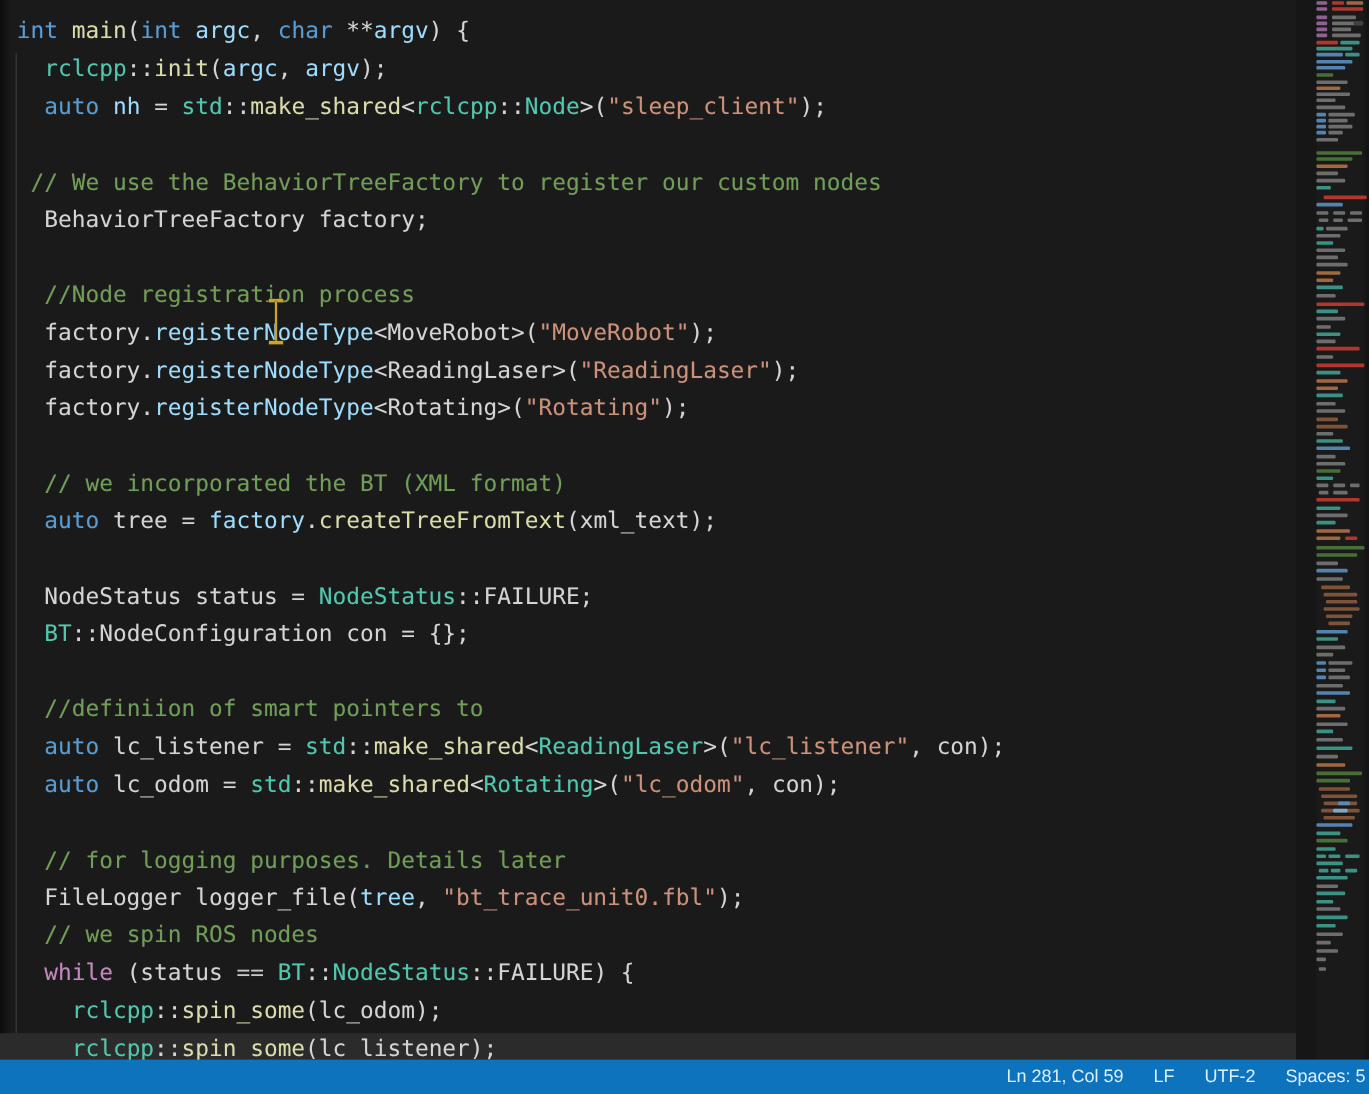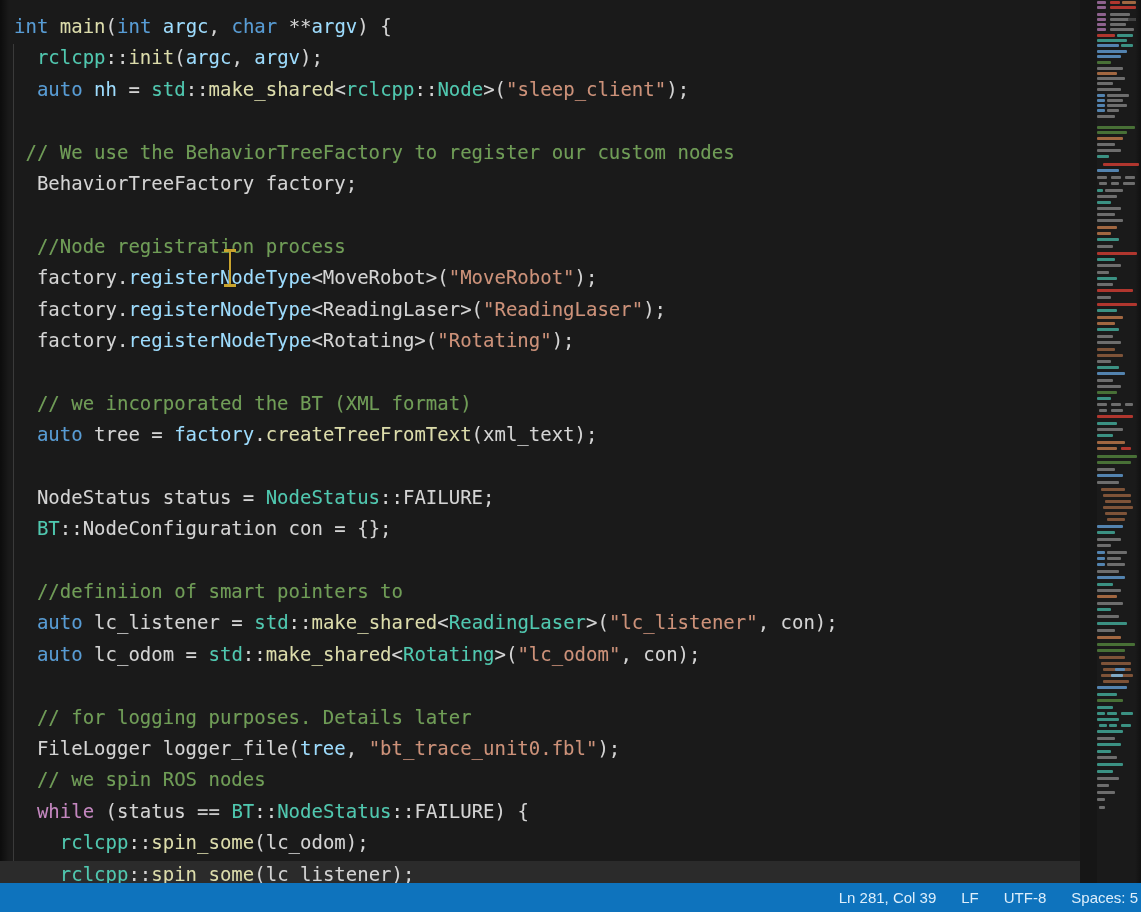--- a/index.html
+++ b/index.html
@@ -234,19 +234,19 @@
       <div class="seg" style="top: 763px; left: 0px; width: 26px; background: rgb(63, 158, 143);"></div>
       <div class="seg" style="top: 770px; left: 0px; width: 16px; background: rgb(63, 158, 143);"></div>
       <div class="seg" style="top: 777px; left: 0px; width: 22px; background: rgb(119, 119, 119);"></div>
       <div class="seg" style="top: 784px; left: 0px; width: 12px; background: rgb(119, 119, 119);"></div>
       <div class="seg" style="top: 791px; left: 0px; width: 18px; background: rgb(119, 119, 119);"></div>
       <div class="seg" style="top: 798px; left: 0px; width: 8px; background: rgb(119, 119, 119);"></div>
       <div class="seg" style="top: 806px; left: 2px; width: 6px; background: rgb(119, 119, 119);"></div>
     </div>
 
   <div class="status-bar">
-    <span class="status-item">Ln 281, Col 39</span>
+    <span class="status-item">Ln 281, Col 59</span>
     <span class="status-item">LF</span>
-    <span class="status-item">UTF-8</span>
+    <span class="status-item">UTF-2</span>
     <span class="status-item">Spaces: 5</span>
   </div>
 
 </div>
 
 </body></html>

